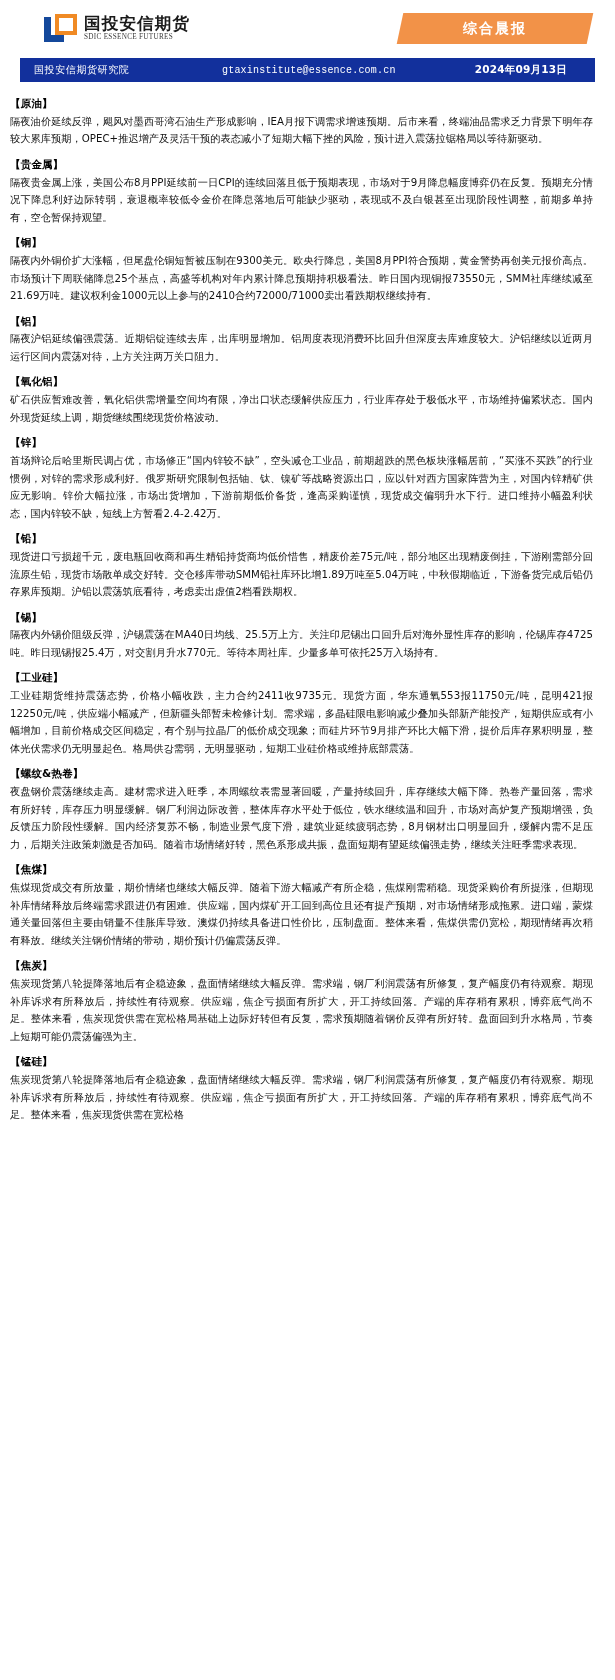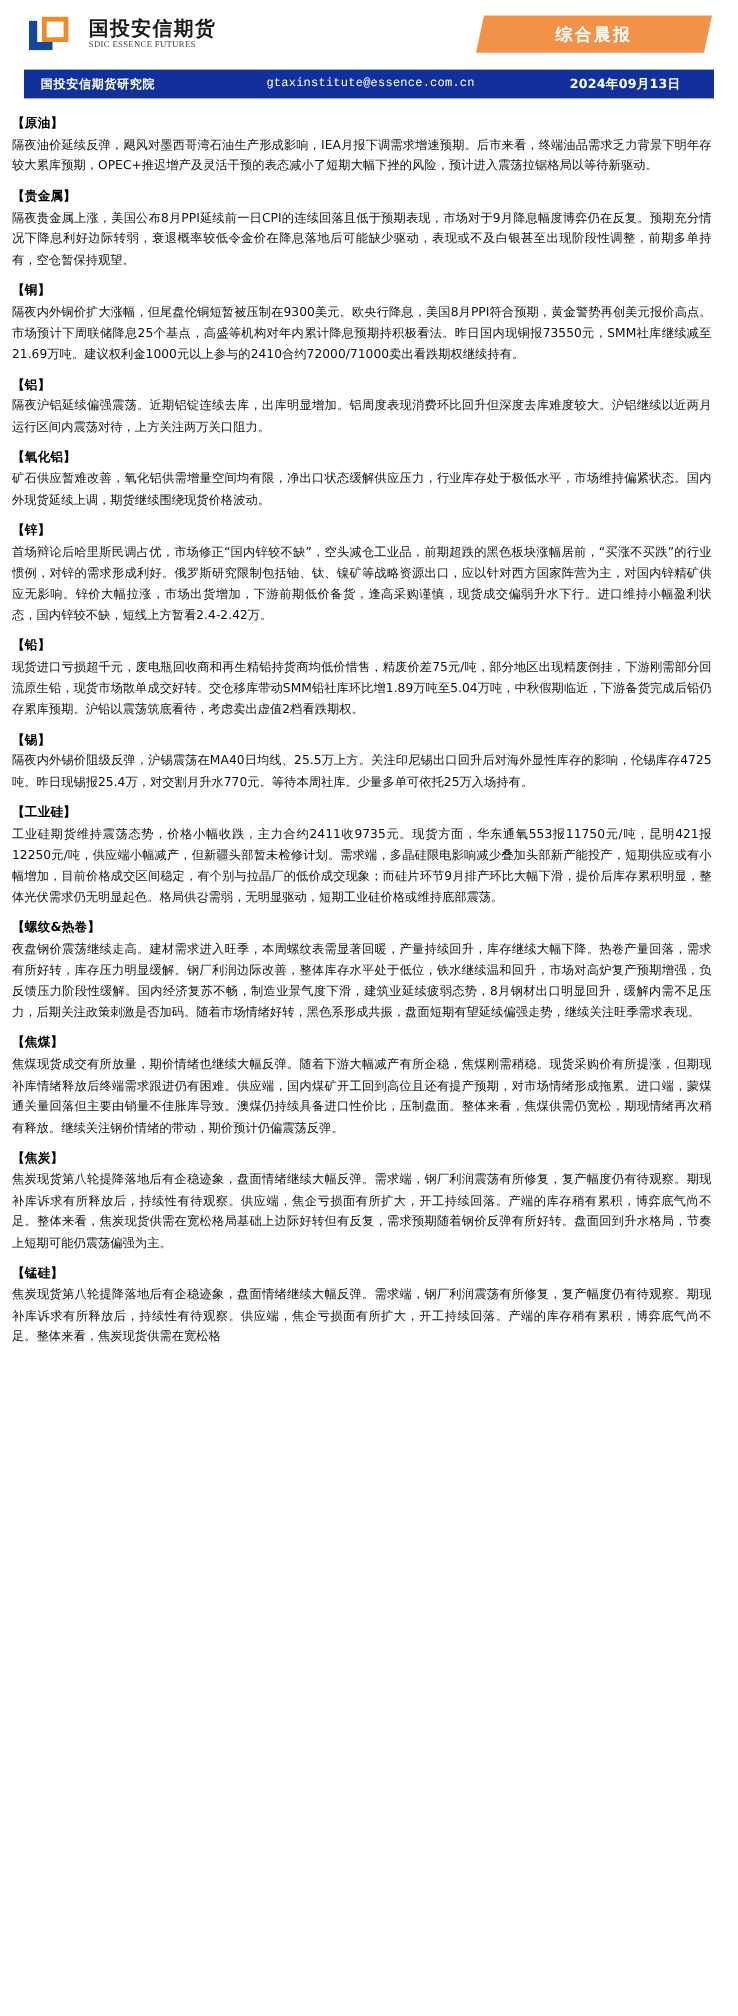--- a/index.html
+++ b/index.html
@@ -19,25 +19,25 @@
 
   
   .header {
     position: relative;
     height: 58px;
     width: 615px;
     background: #ffffff;
   }
   .logo-block {
     position: absolute;
-    left: 24px;
+    left: 44px;
     top: 14px;
     display: flex;
     align-items: center;
-    gap: 16px;
+    gap: 6px;
   }
   .logo-mark {
     position: relative;
     width: 34px;
     height: 29px;
     flex: 0 0 auto;
   }
   .logo-mark .l-shape {
     position: absolute;
     left: 0;
@@ -111,21 +111,21 @@
     background: #12309c;
     display: flex;
     align-items: center;
     color: #ffffff;
     font-size: 10px;
   }
   .bluebar .bb-inst {
     position: absolute;
     left: 14px;
     font-size: 10px;
-    font-weight: bold;
+    font-weight: normal;
     letter-spacing: 0.6px;
   }
   .bluebar .bb-mail {
     position: absolute;
     left: 202px;
     font-family: "Liberation Mono", "DejaVu Sans Mono", monospace;
     font-size: 10px;
     letter-spacing: 0.2px;
   }
   .bluebar .bb-date {

